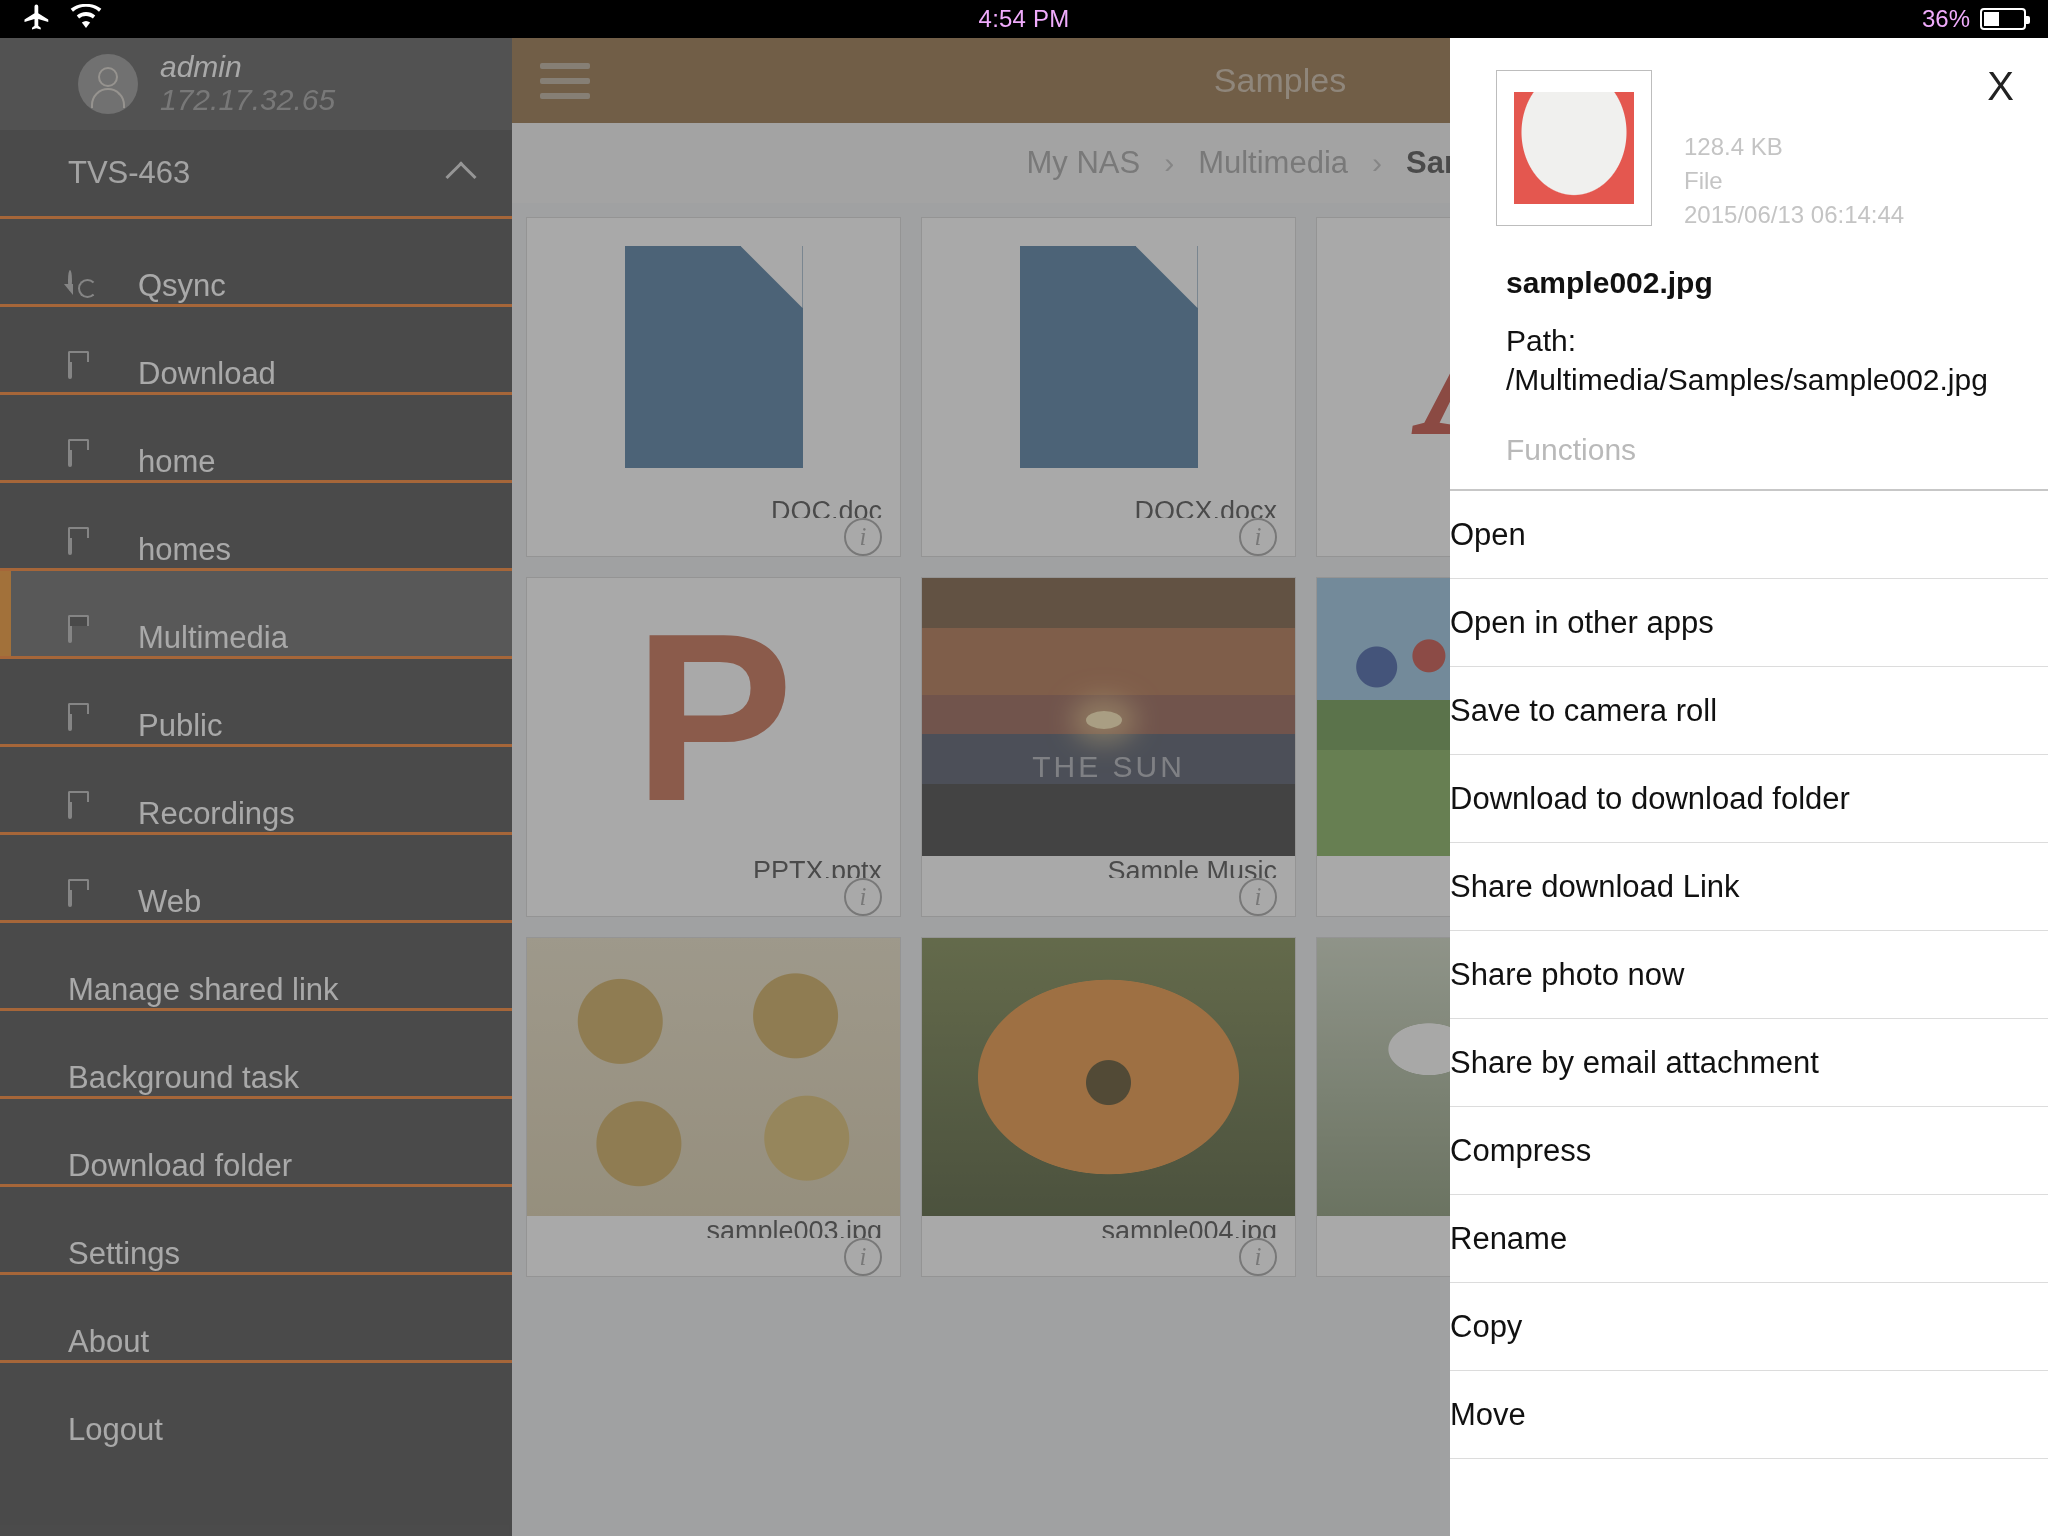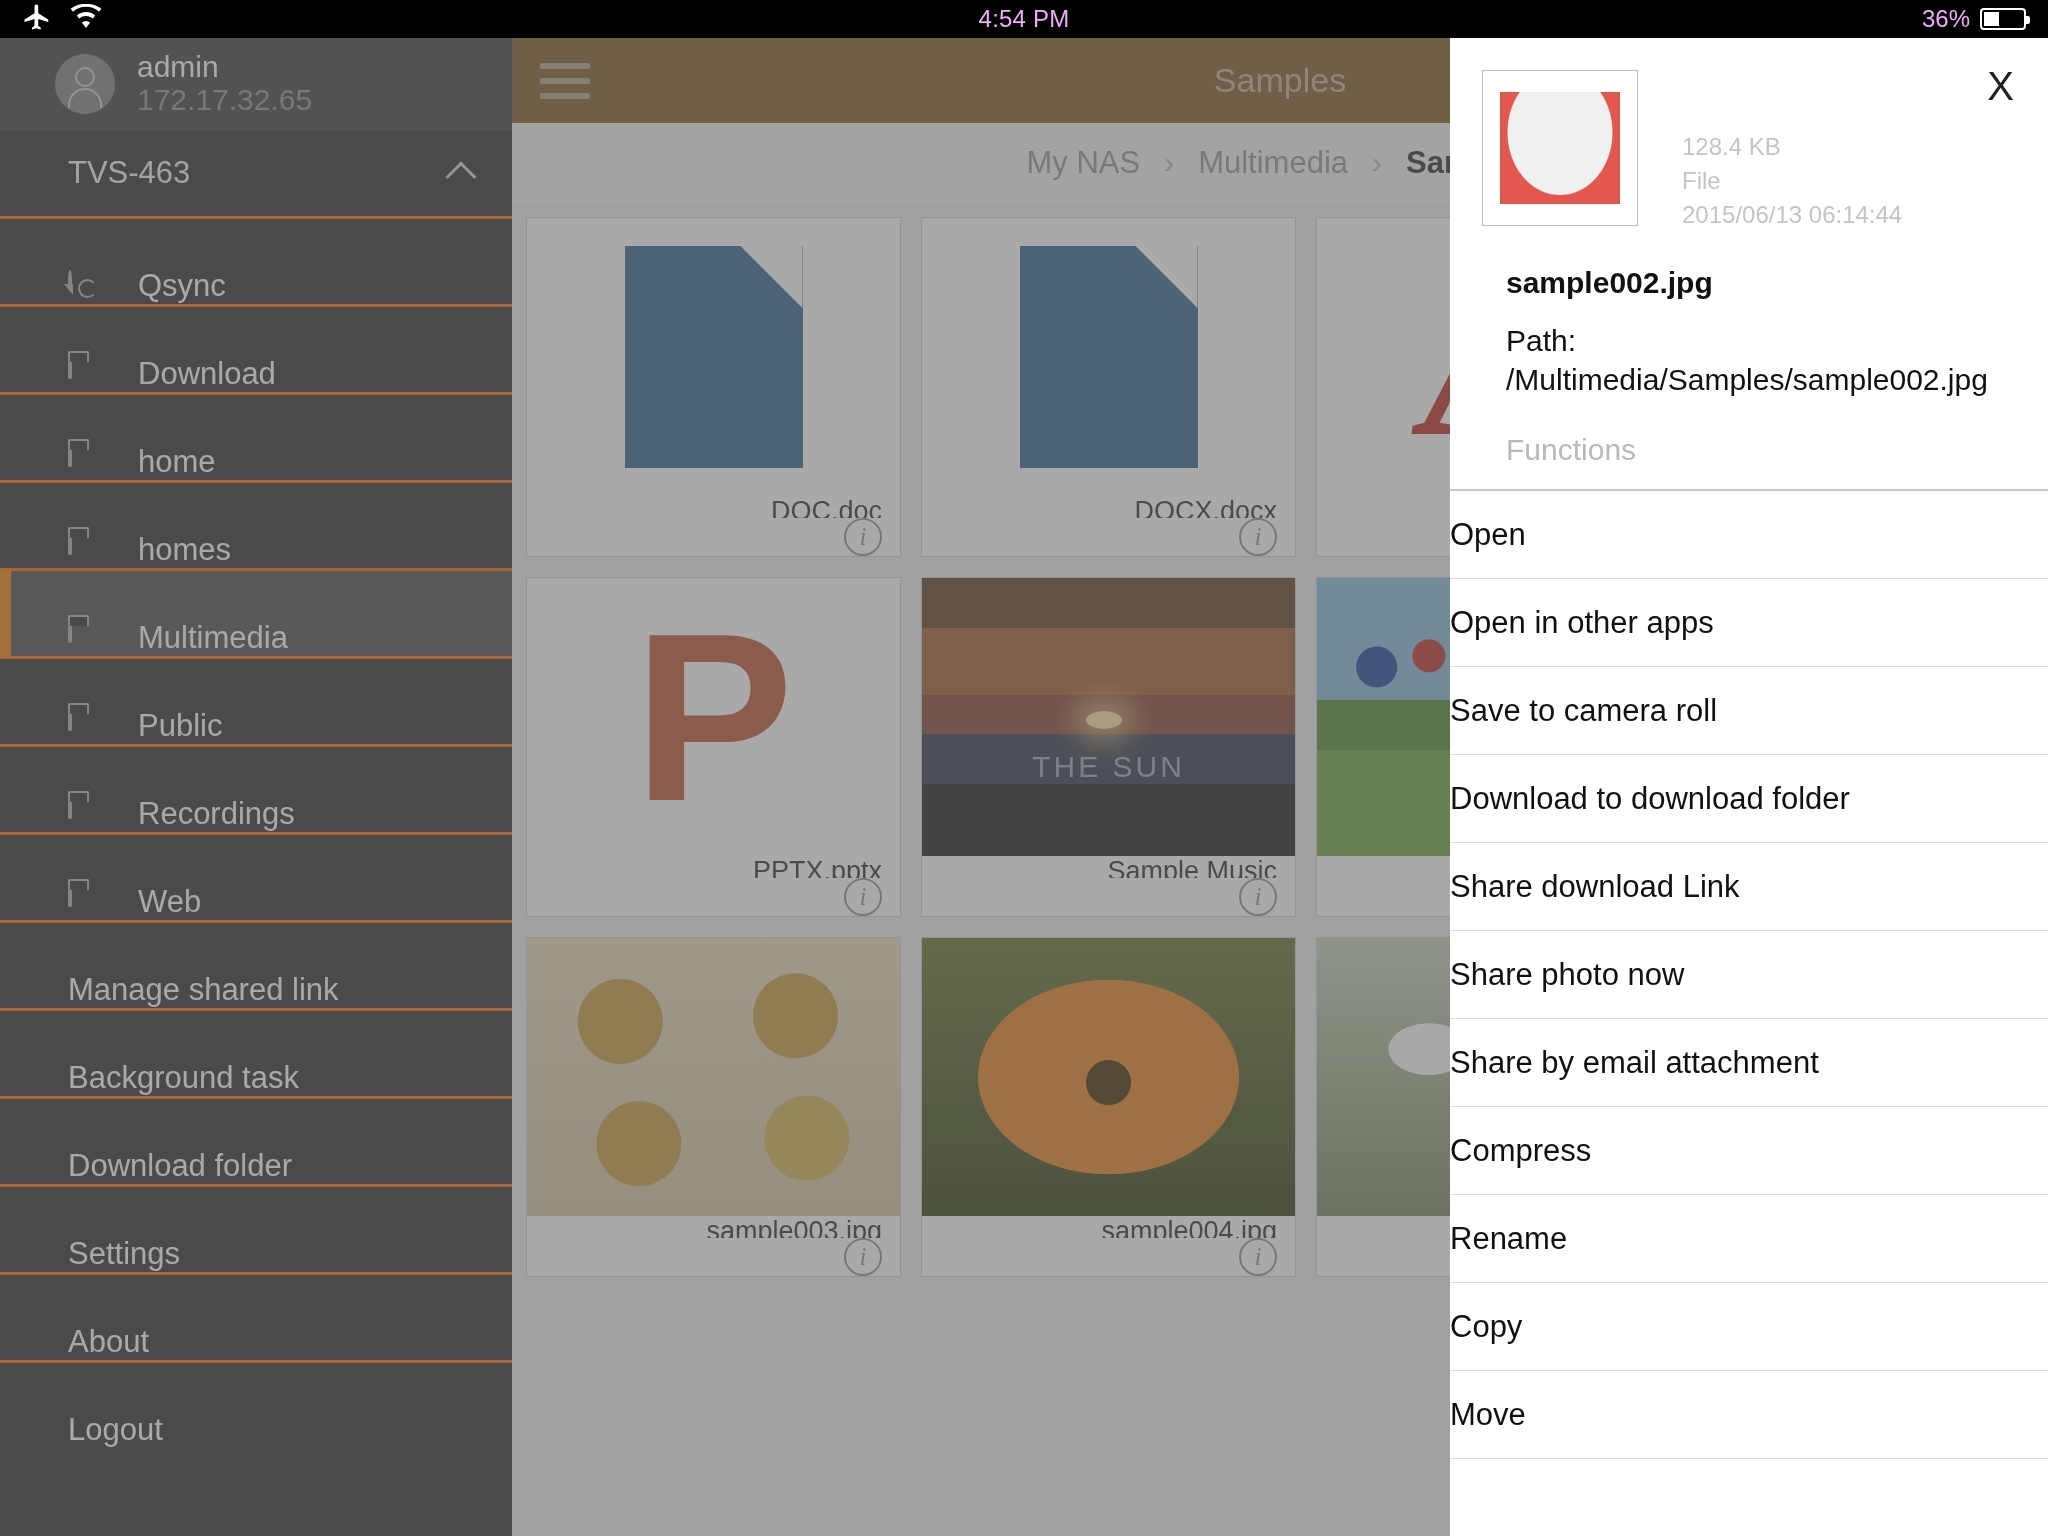--- a/index.html
+++ b/index.html
@@ -17,22 +17,22 @@
   .batt { width:46px; height:22px; border:2px solid #fff; border-radius:4px;
           position:relative; display:inline-block; }
   .batt::after { content:""; position:absolute; right:-6px; top:6px; width:4px; height:8px;
                  background:#fff; border-radius:0 2px 2px 0; }
   .batt i { position:absolute; left:2px; top:2px; bottom:2px; width:36%;
             background:#fff; display:block; }
 
   
   .sidebar { position:absolute; top:38px; left:0; width:512px; height:1498px;
              background:#3a3a3a; overflow:hidden; }
-  .user-row { height:92px; display:flex; align-items:center; padding-left:55px;
-              background:#4a4a4a; }
+  .user-row { height:92px; display:flex; align-items:center; padding-left:78px;
+              background:#4a4a4a;font-style:italic; }
   .avatar { width:60px; height:60px; border-radius:50%; background:#8a8a8a;
             position:relative; flex:none; }
   .avatar .head { position:absolute; left:50%; top:13px; transform:translateX(-50%);
                   width:20px; height:20px; border:2.5px solid #d8d2c8; border-radius:50%; }
   .avatar .body { position:absolute; left:50%; top:34px; transform:translateX(-50%);
                   width:34px; height:20px; border:2.5px solid #d8d2c8;
                   border-bottom:none; border-radius:18px 18px 0 0; }
   .user-text { margin-left:22px; }
   .user-name { color:#fff; font-size:30px; line-height:1.08; }
   .user-ip   { color:#9a9a9a; font-size:30px; line-height:1.12; }
@@ -141,21 +141,21 @@
 
   
   .dim { position:absolute; top:38px; left:0; width:2048px; height:1498px;
          background:rgba(90,90,90,.52); pointer-events:none; }
 
   
   .panel { position:absolute; top:38px; right:0; width:598px; height:1498px;
            background:#fff; overflow:hidden; }
   .close-x { position:absolute; right:34px; top:28px; font-size:40px; color:#222;
              line-height:1; }
-  .pinfo { display:flex; padding:32px 0 0 32px;gap:12px; }
+  .pinfo { display:flex; padding:32px 0 0 46px; }
   .thumb { width:156px; height:156px; border:1px solid #bdbdbd; background:#fff;
            display:flex; align-items:center; justify-content:center; flex:none; }
   .thumb .ph { width:120px; height:112px; }
   .meta { margin-left:32px; padding-top:60px; }
   .meta div { color:#c4c4c4; font-size:24px; line-height:1.42; }
   .pname { padding:34px 56px 0 56px; font-size:30px; font-weight:bold; color:#111; }
   .ppath { padding:22px 56px 0 56px; font-size:30px; color:#111; line-height:1.28; }
   .func-head { padding:34px 56px 22px 56px; font-size:30px; color:#b9b9b9; }
   .func-list { border-top:2px solid #c7c7c7; }
   .func-item { height:88px; display:flex; align-items:center; 

